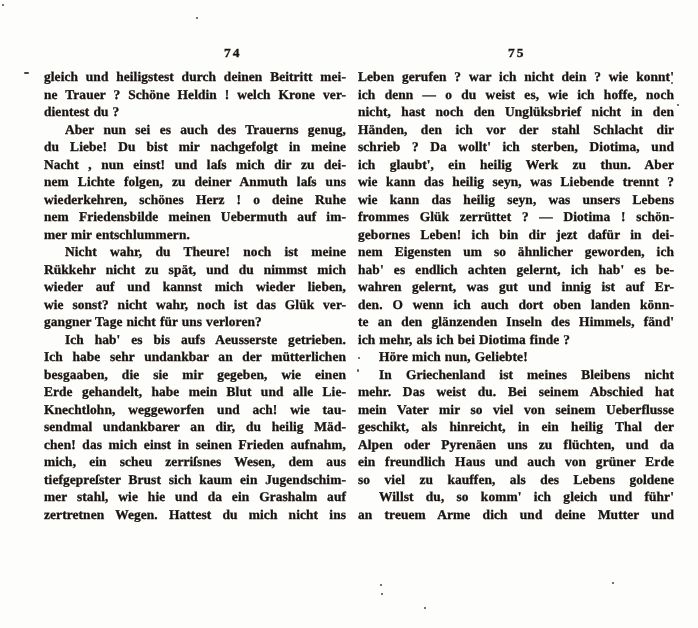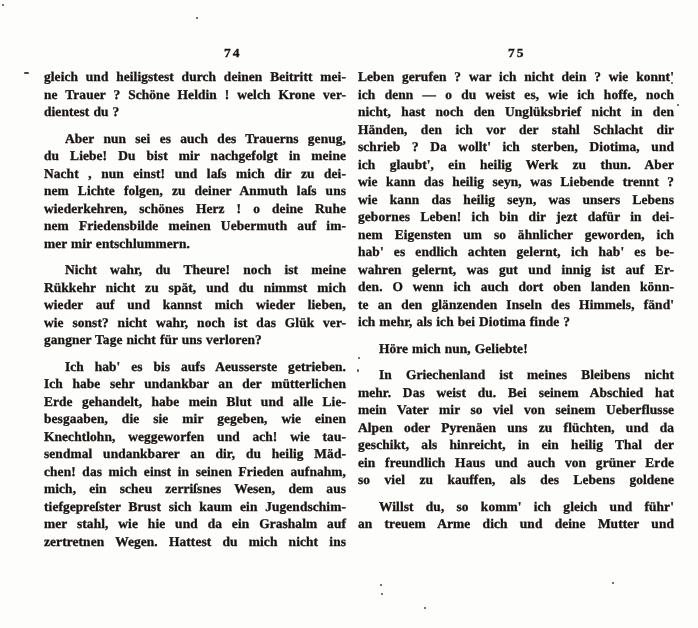--- a/index.html
+++ b/index.html
@@ -33,21 +33,21 @@
     line-height: 17.5px;
     letter-spacing: 0.1px;
     word-spacing: 0.5px;
     -webkit-text-stroke: 0.32px currentColor;
     text-rendering: geometricPrecision;
   }
   .col-left  { left: 44px;  width: 302px; }
   .col-right { left: 358px; width: 316px; }
 
   .paragraph { margin: 0; font-weight: bold; }
-  .paragraph.gap { margin-top: 9px; }
+  .paragraph.gap { margin-top: 0; }
 
   .line {
     text-align: justify;
     text-align-last: justify;
     text-justify: inter-word;
   }
   .line.endline { text-align-last: left; }
   .line.indent  { text-indent: 21px; }
 
   .speck {
@@ -80,58 +80,59 @@
     <div class="paragraph gap">
       <div class="line indent">Nicht wahr, du Theure! noch ist meine</div>
       <div class="line">Rükkehr nicht zu spät, und du nimmst mich</div>
       <div class="line">wieder auf und kannst mich wieder lieben,</div>
       <div class="line">wie sonst? nicht wahr, noch ist das Glük ver-</div>
       <div class="line endline">gangner Tage nicht für uns verloren?</div>
     </div>
     <div class="paragraph gap">
       <div class="line indent">Ich hab' es bis aufs Aeusserste getrieben.</div>
       <div class="line">Ich habe sehr undankbar an der mütterlichen</div>
+      <div class="line">besgaaben, die sie mir gegeben, wie einen</div>
       <div class="line">Erde gehandelt, habe mein Blut und alle Lie-</div>
-      <div class="line">besgaaben, die sie mir gegeben, wie einen</div>
       <div class="line">Knechtlohn, weggeworfen und ach! wie tau-</div>
       <div class="line">sendmal undankbarer an dir, du heilig Mäd-</div>
       <div class="line">chen! das mich einst in seinen Frieden aufnahm,</div>
       <div class="line">mich, ein scheu zerriſsnes Wesen, dem aus</div>
       <div class="line">tiefgepreſster Brust sich kaum ein Jugendschim-</div>
       <div class="line">mer stahl, wie hie und da ein Grashalm auf</div>
       <div class="line">zertretnen Wegen.  Hattest du mich nicht ins</div>
     </div>
   </div>
 <div class="page-col col-right">
     <div class="paragraph">
       <div class="line">Leben gerufen ? war ich nicht dein ? wie konnt'</div>
       <div class="line">ich denn — o du weist es, wie ich hoffe, noch</div>
       <div class="line">nicht, hast noch den Unglüksbrief nicht in den</div>
       <div class="line">Händen, den ich vor der stahl Schlacht dir</div>
       <div class="line">schrieb ? Da wollt' ich sterben, Diotima, und</div>
       <div class="line">ich glaubt', ein heilig Werk zu thun.  Aber</div>
       <div class="line">wie kann das heilig seyn, was Liebende trennt ?</div>
       <div class="line">wie kann das heilig seyn, was unsers Lebens</div>
+      <div class="line">frommes Glük zerrüttet ? — Diotima ! schön-</div>
       <div class="line">gebornes Leben! ich bin dir jezt dafür in dei-</div>
       <div class="line">nem Eigensten um so ähnlicher geworden, ich</div>
       <div class="line">hab' es endlich achten gelernt, ich hab' es be-</div>
       <div class="line">wahren gelernt, was gut und innig ist auf Er-</div>
       <div class="line">den.  O wenn ich auch dort oben landen könn-</div>
       <div class="line">te an den glänzenden Inseln des Himmels, fänd'</div>
       <div class="line endline">ich mehr, als ich bei Diotima finde ?</div>
     </div>
     <div class="paragraph gap">
       <div class="line indent endline">Höre mich nun, Geliebte!</div>
     </div>
     <div class="paragraph gap">
       <div class="line indent">In Griechenland ist meines Bleibens nicht</div>
       <div class="line">mehr.  Das weist du.  Bei seinem Abschied hat</div>
       <div class="line">mein Vater mir so viel von seinem Ueberflusse</div>
+      <div class="line">geschikt, als hinreicht, in ein heilig Thal der</div>
       <div class="line">Alpen oder Pyrenäen uns zu flüchten, und da</div>
-      <div class="line">geschikt, als hinreicht, in ein heilig Thal der</div>
       <div class="line">ein freundlich Haus und auch von grüner Erde</div>
       <div class="line">so viel zu kauffen, als des Lebens goldene</div>
     </div>
     <div class="paragraph gap">
       <div class="line indent">Willst du, so komm' ich gleich und führ'</div>
       <div class="line">an treuem Arme dich und deine Mutter und</div>
     </div>
   </div>
 
 <div class="speck" style="left:2px;   top:4px;   width:2px; height:2px;"></div>

